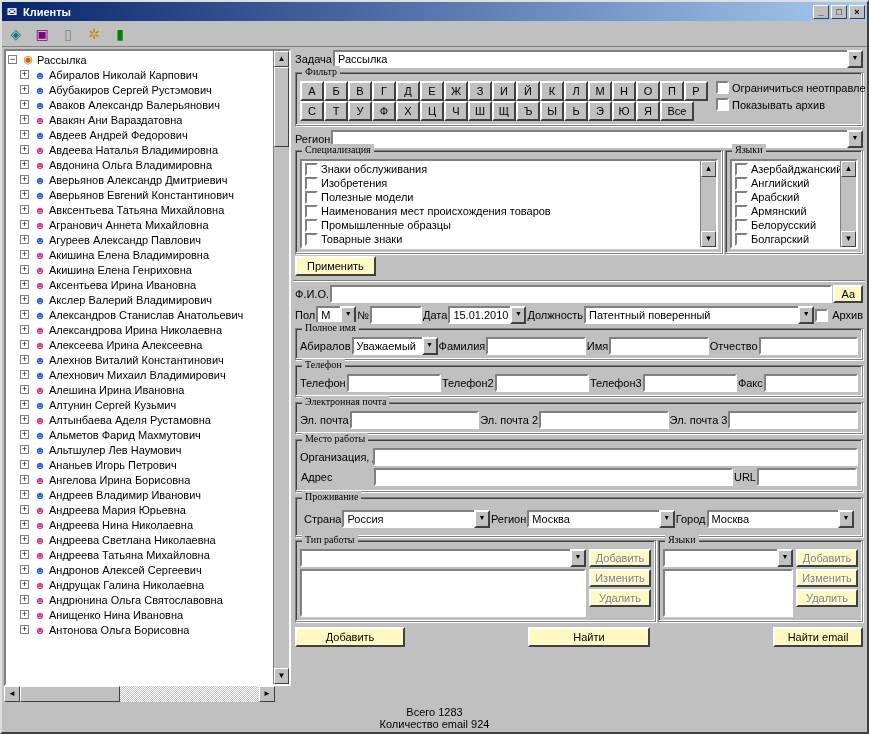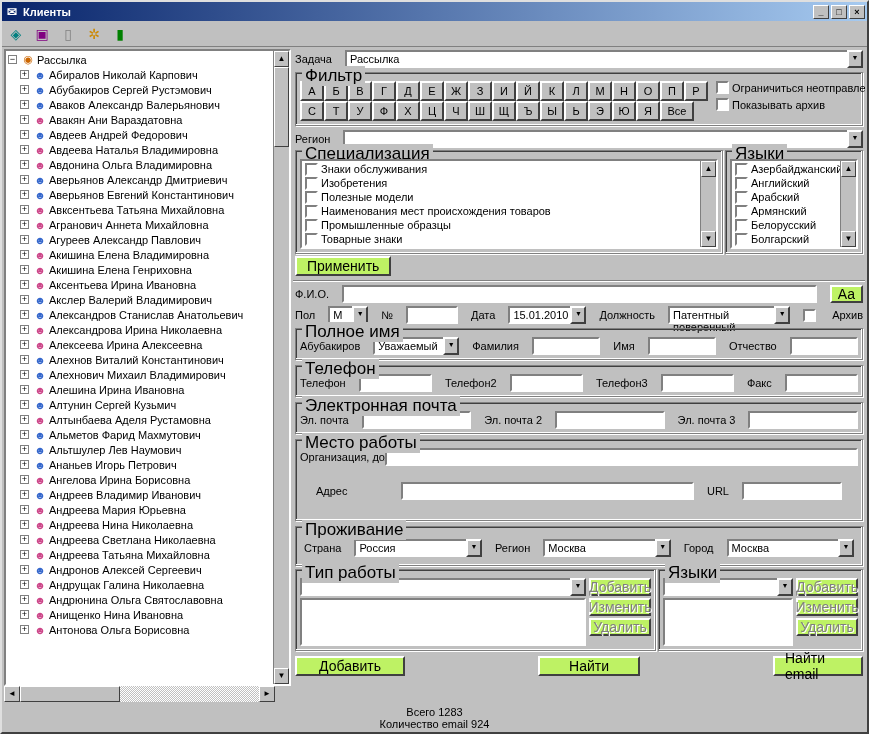--- a/index.html
+++ b/index.html
@@ -25,32 +25,32 @@
 .vscroll .arrow { height: 16px; background: #c0c0c0; border: 1px solid; border-color: #fff #404040 #404040 #fff; font-size: 8px; text-align: center; line-height: 14px; }
 .vscroll .thumb { position: absolute; top: 16px; left: 0; right: 0; height: 80px; background: #c0c0c0; border: 1px solid; border-color: #fff #404040 #404040 #fff; }
 .vscroll .dn { position: absolute; bottom: 0; left: 0; right: 0; }
 .hscroll { height: 16px; background: #c0c0c0; display: flex; }
 .hscroll .arrow { width: 16px; height: 16px; background: #c0c0c0; border: 1px solid; border-color: #fff #404040 #404040 #fff; font-size: 8px; text-align: center; line-height: 14px; }
 .hscroll .track { flex: 1; background: repeating-conic-gradient(#c0c0c0 0 25%, #fff 0 50%) 0 0/2px 2px; position: relative; }
 .hscroll .thumb { position: absolute; left: 0; top: 0; bottom: 0; width: 100px; background: #c0c0c0; border: 1px solid; border-color: #fff #404040 #404040 #fff; }
 .corner { width: 16px; height: 16px; background: #c0c0c0; }
 
 .right-panel { flex: 1; display: flex; flex-direction: column; gap: 1px; overflow: hidden; }
-.row { display: flex; align-items: center; gap: 13px; margin: 1px 2px; }
+.row { display: flex; align-items: center; gap: 1px; margin: 1px 2px; }
 .lbl { color: #000; white-space: nowrap; }
 .input { background: #fff; border: 2px solid; border-color: #808080 #fff #fff #808080; height: 18px; padding: 1px 3px; color: #000; }
 .combo { display: flex; align-items: center; }
 .combo .input { border-right: none; }
 .combo .dd { width: 16px; height: 18px; background: #c0c0c0; border: 2px solid; border-color: #fff #404040 #404040 #fff; font-size: 7px; text-align: center; line-height: 12px; }
-.btn { background: #bef264; border: 2px solid; border-color: #fff #404040 #404040 #fff; height: 20px; padding: 0 10px; font-size: 14px; display: inline-flex; align-items: center; justify-content: center; }
+.btn { background: #fef9c3; border: 2px solid; border-color: #fff #404040 #404040 #fff; height: 20px; padding: 0 10px; font-size: 11px; display: inline-flex; align-items: center; justify-content: center; }
 .btn.small { height: 18px; padding: 0 6px; }
 .btn.dis { color: #808080; text-shadow: 1px 1px #fff; }
 
 .groupbox { border: 1px solid #808080; box-shadow: inset -1px -1px #fff, inset 1px 1px #404040, 1px 1px #fff; margin: 2px; padding: 8px 4px 4px; position: relative; }
-.groupbox > .legend { position: absolute; top: -7px; left: 6px; background: #c0c0c0; padding: 0 3px; font-size: 17px; }
+.groupbox > .legend { position: absolute; top: -7px; left: 6px; background: #c0c0c0; padding: 0 3px; font-size: 10px; font-family: Liberation Serif, serif; }
 
 .alpha-grid { display: flex; flex-wrap: wrap; }
 .alpha-btn { width: 24px; height: 20px; background: #c0c0c0; border: 2px solid; border-color: #fff #404040 #404040 #fff; text-align: center; line-height: 16px; font-size: 11px; }
 .alpha-btn.wide { width: 34px; }
 
 .chk { width: 13px; height: 13px; background: #fff; border: 2px solid; border-color: #808080 #fff #fff #808080; display: inline-block; margin-right: 3px; vertical-align: middle; }
 .chklist { background: #fff; border: 2px solid; border-color: #808080 #fff #fff #808080; overflow: hidden; position: relative; padding: 1px; }
 .chkitem { display: flex; align-items: center; height: 14px; padding-left: 2px; }
 
 .listbox { background: #fff; border: 2px solid; border-color: #808080 #fff #fff #808080; }
@@ -467,21 +467,21 @@
             <div class="input" style="flex:1">Патентный поверенный</div>
             <div class="dd">▼</div>
           </div>
         <span class="chk"></span>
         <span class="lbl">Архив</span>
       </div>
 
       <div class="groupbox">
         <span class="legend">Полное имя</span>
         <div class="row" style="margin:0">
-          <span class="lbl">Абубакиров</span>
+          <span class="lbl">Абиралов</span>
           <div class="combo">
               <div class="input" style="width:70px">Уважаемый</div>
               <div class="dd">▼</div>
             </div>
           <span class="lbl">Фамилия</span>
           <div class="input" style="flex:1"></div>
           <span class="lbl">Имя</span>
           <div class="input" style="flex:1"></div>
           <span class="lbl">Отчество</span>
           <div class="input" style="flex:1"></div>
@@ -513,21 +513,21 @@
             <div class="input" style="flex:1"></div>
         </div>
       </div>
 
       <div class="groupbox">
         <span class="legend">Место работы</span>
         <div class="row" style="margin:0 0 2px 0">
           <span class="lbl" style="width:72px">Организация, должность</span>
           <div class="input" style="flex:1"></div>
         </div>
-        <div class="row" style="margin:16px">
+        <div class="row" style="margin:1px">
           <span class="lbl" style="width:72px">Адрес</span>
           <div class="input" style="flex:1"></div>
           <span class="lbl">URL</span>
           <div class="input" style="width:100px"></div>
         </div>
       </div>
 
       <div class="groupbox">
         <span class="legend">Проживание</span>
         <div class="row" style="margin:4px">
@@ -582,21 +582,21 @@
               <div class="btn small dis">Изменить</div>
               <div class="btn small dis">Удалить</div>
             </div>
           </div>
         </div>
       </div>
 
       <div class="row" style="margin-top:4px">
         <div class="btn" style="width:110px">Добавить</div>
         <div style="flex:1"></div>
-        <div class="btn" style="width:102px">Найти</div>
+        <div class="btn" style="width:122px">Найти</div>
         <div style="flex:1"></div>
         <div class="btn" style="width:90px">Найти email</div>
       </div>
     </div>
   </div>
 
   <div class="statusbar">
     <div>Всего 1283</div>
     <div>Количество email   924</div>
   </div>

